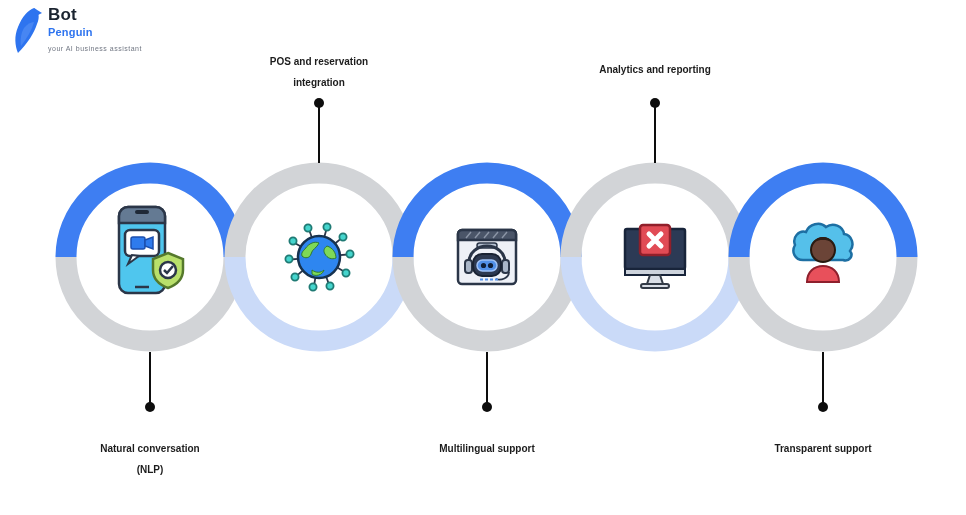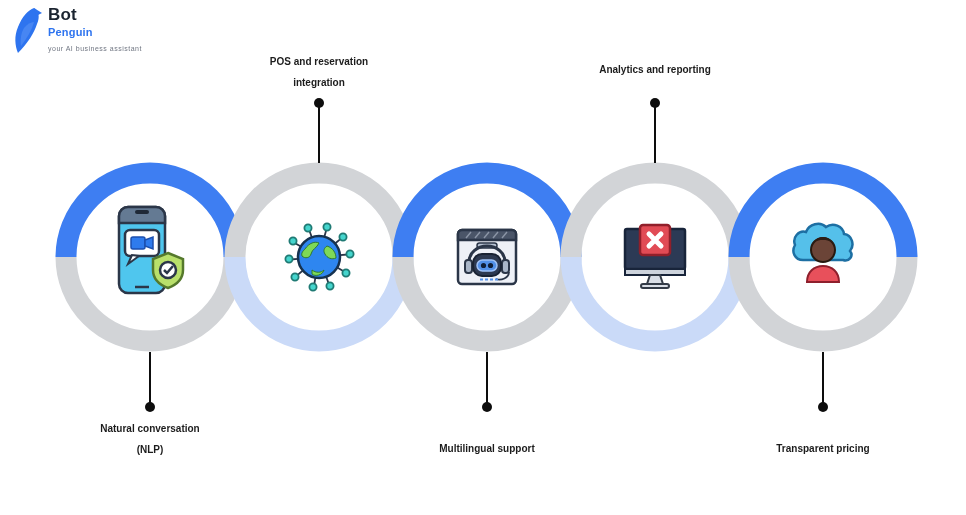--- a/index.html
+++ b/index.html
@@ -55,21 +55,21 @@
       <path d="M21 52 l-4 9 l11 -8 Z" fill="#ffffff" stroke="#2b3648" stroke-width="2"></path>
       <rect x="20" y="34" width="14" height="12" rx="2" fill="#2e7bed" stroke="#1b4fae" stroke-width="1.5"></rect>
       <path d="M34 37 l8 -3 v12 l-8 -3 Z" fill="#2e7bed" stroke="#1b4fae" stroke-width="1.5"></path>
       <line x1="24" y1="84" x2="38" y2="84" stroke="#2b3648" stroke-width="2.5"></line>
       <path d="M57 50 l15 6 v11 c0 9 -7 15 -15 18 c-8 -3 -15 -9 -15 -18 v-11 Z" fill="#b9e06b" stroke="#55792c" stroke-width="2.5"></path>
       <circle cx="57" cy="67" r="8" fill="#ffffff" stroke="#2b3648" stroke-width="2.5"></circle>
       <path d="M53 67 l3 3 l6 -7" fill="none" stroke="#2b3648" stroke-width="2.5"></path>
     </svg>
     <div class="connector-line" style="top:352px;height:52px;"></div>
     <div class="connector-dot" style="top:402px;"></div>
-    <div class="label" style="top:418px;text-align:center;">Natural conversation
+    <div class="label" style="top:438px;text-align:center;">Natural conversation
 (NLP)</div>
   </div>
 
   <div class="node" style="left:209px;">
     <svg class="ring" width="190" height="190" viewBox="0 0 190 190">
       <path d="M 11 95 A 84 84 0 0 1 179 95" fill="none" stroke-width="21" stroke="#d2d4d7"></path>
       <path d="M 179 95 A 84 84 0 0 1 11 95" fill="none" stroke-width="21" stroke="#cadaf8"></path>
     </svg>
     <svg class="icon-box" style="left:74px;top:221px;" width="72" height="72" viewBox="0 0 72 72">
       <g stroke="#2b3648" stroke-width="1.8">
@@ -167,16 +167,16 @@
       <path d="M 179 95 A 84 84 0 0 1 11 95" fill="none" stroke-width="21" stroke="#d2d4d7"></path>
     </svg>
     <svg class="icon-box" style="left:76px;top:212px;" width="68" height="76" viewBox="0 0 68 76">
       <path d="M14 48 C6 48 2 40 6 33 C3 25 10 18 17 20 C20 12 31 9 37 15 C44 10 54 14 55 22 C63 23 66 33 61 39 C65 44 60 50 54 48 Z" fill="#55c0ea" stroke="#1d6fa3" stroke-width="2.5"></path>
       <circle cx="34" cy="38" r="12" fill="#6b4437" stroke="#27190f" stroke-width="2"></circle>
       <path d="M22 37 a12 12 0 0 1 24 0 c-2 -7 -5 -9 -12 -9 s-10 2 -12 9 Z" fill="#2e1d15"></path>
       <path d="M18 70 c0 -10 7 -16 16 -16 s16 6 16 16 Z" fill="#e8505b" stroke="#8e1f2c" stroke-width="2"></path>
     </svg>
     <div class="connector-line" style="top:352px;height:52px;"></div>
     <div class="connector-dot" style="top:402px;"></div>
-    <div class="label" style="top:438px;">Transparent pricing</div>
+    <div class="label" style="top:438px;">Transparent support</div>
   </div>
 
 </div>
 
 </body></html>

